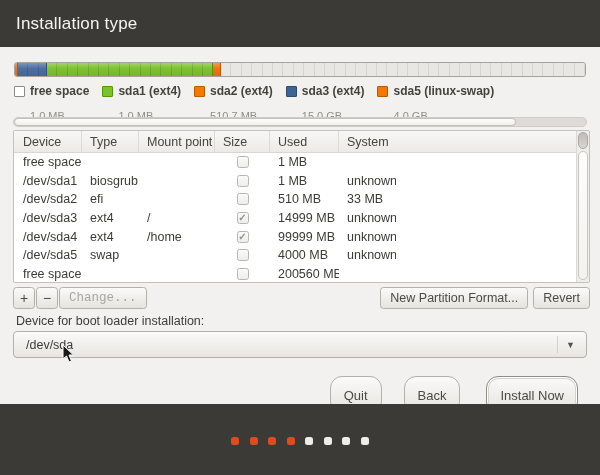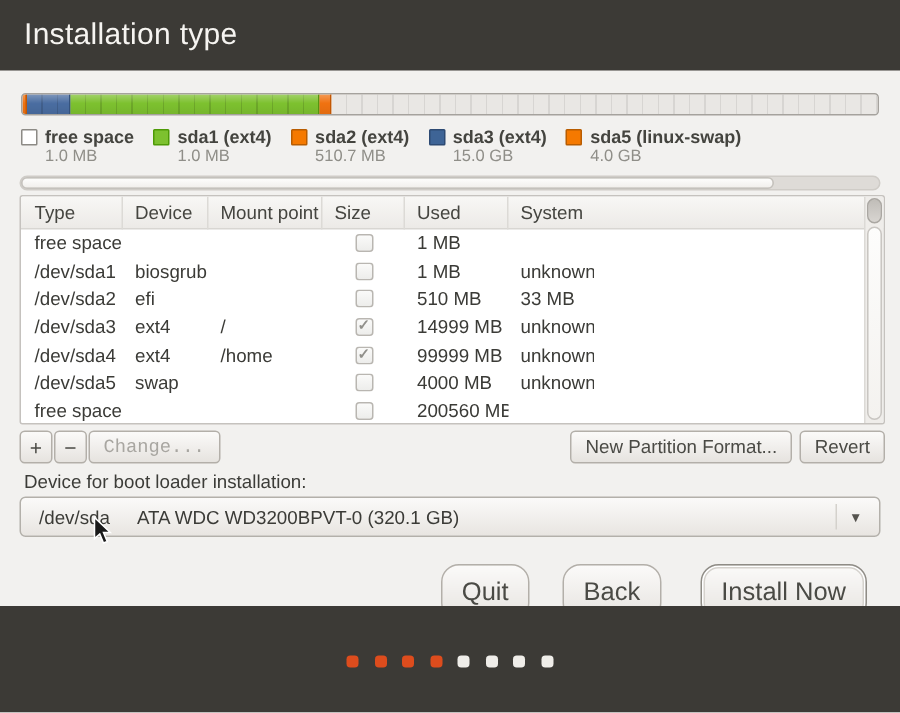--- a/index.html
+++ b/index.html
@@ -10,21 +10,21 @@
     position:relative;
     overflow:hidden;
     width:600px; height:475px;
   }
   
   .titlebar {
     position:absolute; left:0; top:0; width:600px; height:47px;
     background:#3c3a36;
     display:flex; align-items:center;
   }
-  .titlebar .title { color:#f6f4f1; font-size:20px; font-weight:normal; margin-left:16px; letter-spacing:.2px; }
+  .titlebar .title { color:#f6f4f1; font-size:17px; font-weight:normal; margin-left:16px; letter-spacing:.2px; }
 
   
   .diskbar {
     position:absolute; left:14px; top:62px; width:572px; height:15px;
     border:1px solid #a5a29d; border-radius:3px; overflow:hidden;
     display:flex; background:#e9e7e4;
   }
   .seg { height:100%; position:relative;
     background-image:
       linear-gradient(rgba(255,255,255,.28), rgba(255,255,255,0) 45%, rgba(0,0,0,.06)),
@@ -39,21 +39,21 @@
   
   .legend { position:absolute; left:14px; top:84px; width:572px; display:flex; gap:13px; }
   .legend-item { white-space:nowrap; }
   .legend-top { display:flex; align-items:center; gap:5px; }
   .swatch { width:11px; height:11px; border-radius:1px; flex:0 0 auto; }
   .sw-white  { background:#ffffff; border:1px solid #8c8a85; }
   .sw-green  { background:#7dc12f; border:1px solid #4e9a06; }
   .sw-orange { background:#f57900; border:1px solid #b85c00; }
   .sw-blue   { background:#3e6496; border:1px solid #2d4a73; }
   .legend-label { font-size:12px; font-weight:bold; color:#44443f; }
-  .legend-size  { font-size:11px; color:#8f8e88; margin-left:16px; margin-top:0; }
+  .legend-size  { font-size:11px; color:#8f8e88; margin-left:16px; margin-top:12px; }
 
   
   .hscroll { position:absolute; left:13px; top:117px; width:574px; height:10px;
     background:#dedbd7; border-radius:5px; border:1px solid #cfccc7; }
   .hscroll .thumb { position:absolute; left:0; top:0; height:8px; width:502px;
     background:linear-gradient(#fdfdfc,#f1efec); border:1px solid #c4c1bc; border-radius:5px; }
 
   
   .ptable {
     position:absolute; left:13px; top:130px; width:577px; height:153px;
@@ -105,21 +105,21 @@
     border:1px solid #b3b0aa; border-radius:4px;
     display:flex; align-items:center; font-size:12.5px; color:#3b3b37;
   }
   .combobox .dev { margin-left:12px; }
   .combobox .desc { margin-left:18px; }
   .combobox .cb-sep { position:absolute; right:28px; top:4px; bottom:4px; width:1px; background:#d4d1cc; }
   .combobox .arrow { position:absolute; right:11px; font-size:9px; color:#55534e; }
 
   
   .navbtns { position:absolute; right:22px; top:376px; display:flex; }
-  .navbtns .btn { height:38px; padding:0 13px; font-size:17px; border-radius:12px; }
+  .navbtns .btn { height:38px; padding:0 13px; font-size:13px; border-radius:12px; }
   .navbtns .gap22 { width:22px; } .navbtns .gap26 { width:26px; }
   .btn.focused { border-color:#8f8c86; box-shadow: inset 0 0 0 1px #ffffff, inset 0 0 0 2px #d5d2cd; }
 
   
   .footer { position:absolute; left:0; top:404px; width:600px; height:71px; background:#3c3a36; }
   .dots { position:absolute; left:0; right:0; top:33px; display:flex; justify-content:center; gap:10.5px; }
   .dot { width:8px; height:8px; border-radius:2.5px; background:#efede9; }
   .dot-active { background:#dd4c1d; }
 
   
@@ -177,22 +177,22 @@
     <div class="legend-size">4.0 GB</div>
   </div>
 </div>
 
 <div class="hscroll">
   <div class="thumb"></div>
 </div>
 
 <div class="ptable">
   <div class="trow thead">
+    <div>Device</div>
     <div>Type</div>
-    <div>Device</div>
     <div>Mount point</div>
     <div>Size</div>
     <div>Used</div>
     <div>System</div>
   </div>
   <div class="tbody">
     <div class="trow">
       <div>free space</div>
         <div></div>
         <div></div>
@@ -285,21 +285,20 @@
   <div class="spacer"></div>
   <div class="right-group">
     <button class="btn">New Partition Format...</button>
     <button class="btn">Revert</button>
   </div>
 </div>
 
 <div class="boot-label">Device for boot loader installation:</div>
 <div class="combobox">
   <span class="dev">/dev/sda</span>
-  <span class="desc">ATA WDC WD3200BPVT-0 (320.1 GB)</span>
   <span class="cb-sep"></span>
   <span class="arrow">▼</span>
 </div>
 
 <svg class="cursor" viewBox="0 0 13 19">
   <path d="M1,1 L1,15 L4.5,12 L7,18 L9.5,17 L7,11 L11.5,11 Z" fill="#1a1a1a" stroke="#ffffff" stroke-width="1"></path>
 </svg>
 
 <div class="navbtns">
   <button class="btn">Quit</button>

